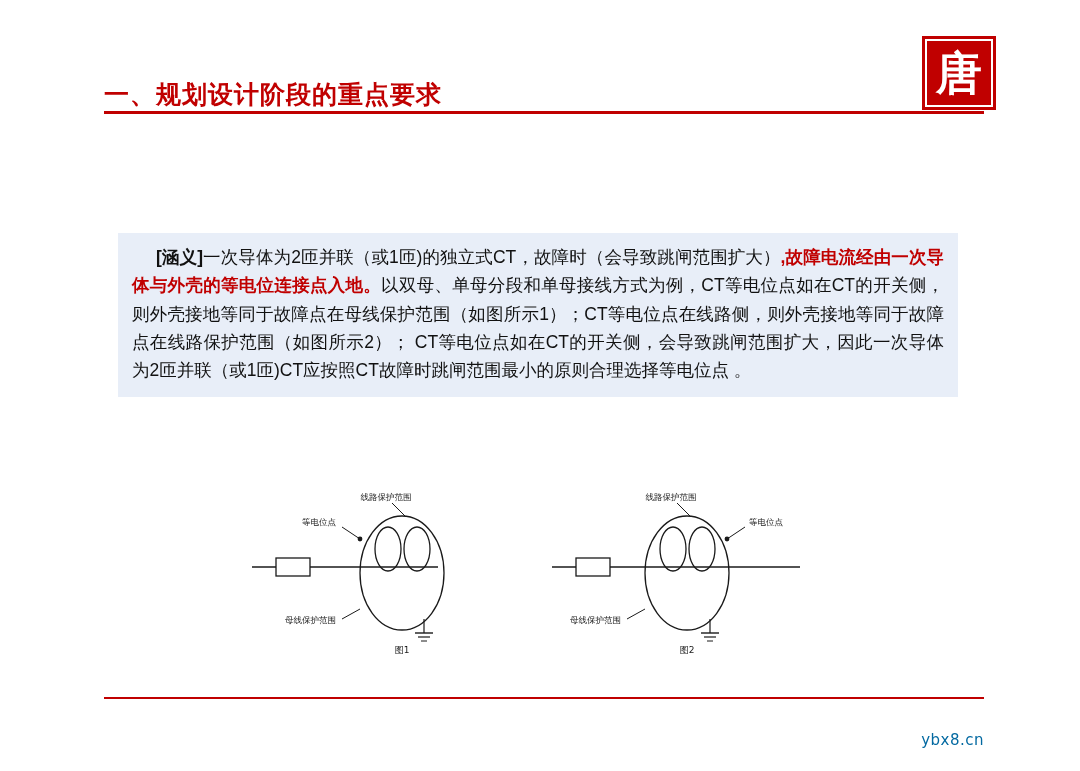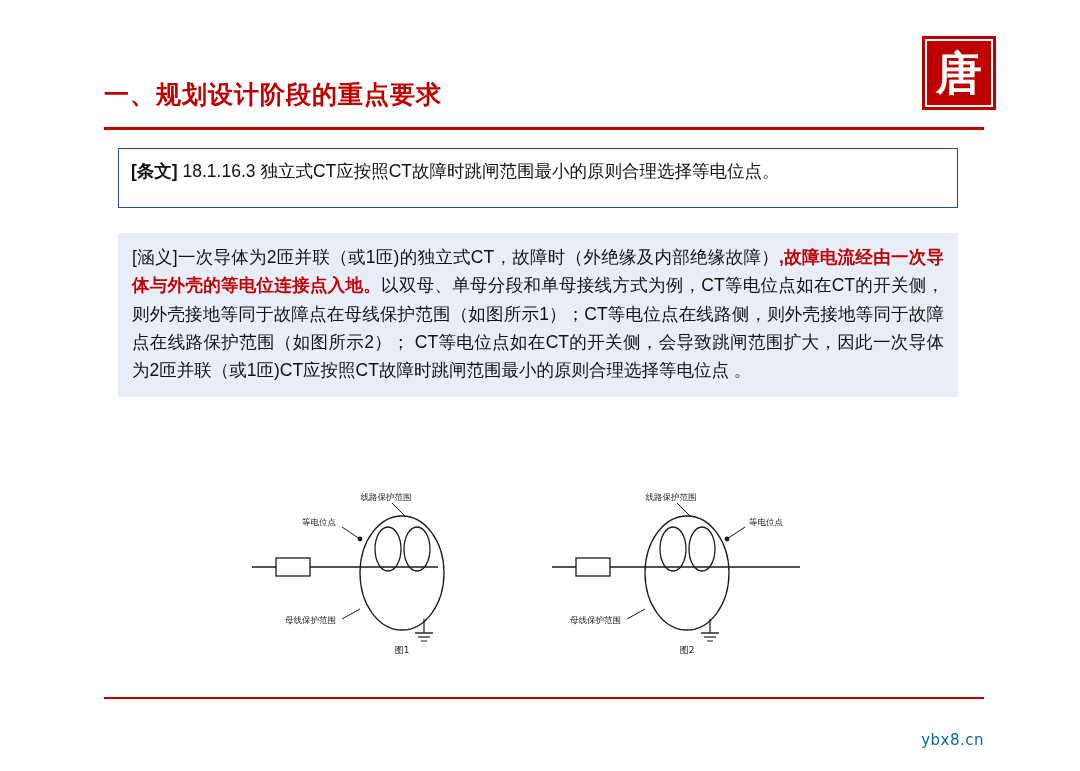--- a/index.html
+++ b/index.html
@@ -53,21 +53,21 @@
     position: absolute;
     top: 78px;
     left: 104px;
     width: 880px;
   }
   .title-text {
     font-size: 25px;
     font-weight: bold;
     color: #c00000;
     letter-spacing: 1px;
-    padding-bottom: 16px;
+    padding-bottom: 0;
     white-space: nowrap;
   }
   .title-rule {
     height: 3px;
     background: #c00000;
     width: 880px;
   }
 
   
   .clause-box {
@@ -97,21 +97,21 @@
     background: #e8eef8;
     box-sizing: border-box;
     padding: 10px 14px 12px 14px;
   }
   .meaning-text {
     font-size: 17.5px;
     line-height: 1.62;
     color: #111111;
     text-align: justify;
   }
-  .meaning-text .label { font-weight: normal; }
+  .meaning-text .label { font-weight: bold; margin-left: 24px; }
   .meaning-text .em-red {
     color: #c00000;
     font-weight: bold;
   }
 
   
   .figure-area {
     position: absolute;
     top: 481px;
     left: 240px;
@@ -148,29 +148,24 @@
 
   <div class="logo">
     <div class="logo-inner">唐</div>
   </div>
 
   <div class="title-wrap">
     <div class="title-text">一、规划设计阶段的重点要求</div>
     <div class="title-rule"></div>
   </div>
 
-  <div class="clause-box">
-    <div class="clause-text">
-      <b>[条文]</b><span>&nbsp;</span><span>18.1.16.3</span><span>&nbsp;</span><span>独立式CT应按照CT故障时跳闸范围最小的原则合理选择等电位点。</span>
-    </div>
-  </div>
 
   <div class="meaning-box">
     <div class="meaning-text">
-      <span class="label">[涵义]</span><span>一次导体为2匝并联（或1匝)的独立式CT，故障时（外绝缘及内部绝缘故障）</span><span class="em-red">,故障电流经由一次导体与外壳的等电位连接点入地。</span><span>以双母、单母分段和单母接线方式为例，CT等电位点如在CT的开关侧，则外壳接地等同于故障点在母线保护范围（如图所示1）；CT等电位点在线路侧，则外壳接地等同于故障点在线路保护范围（如图所示2）； CT等电位点如在CT的开关侧，会导致跳闸范围扩大，因此一次导体为2匝并联（或1匝)CT应按照CT故障时跳闸范围最小的原则合理选择等电位点 。</span>
+      <span class="label">[涵义]</span><span>一次导体为2匝并联（或1匝)的独立式CT，故障时（会导致跳闸范围扩大）</span><span class="em-red">,故障电流经由一次导体与外壳的等电位连接点入地。</span><span>以双母、单母分段和单母接线方式为例，CT等电位点如在CT的开关侧，则外壳接地等同于故障点在母线保护范围（如图所示1）；CT等电位点在线路侧，则外壳接地等同于故障点在线路保护范围（如图所示2）； CT等电位点如在CT的开关侧，会导致跳闸范围扩大，因此一次导体为2匝并联（或1匝)CT应按照CT故障时跳闸范围最小的原则合理选择等电位点 。</span>
     </div>
   </div>
 
   <div class="figure-area">
     <svg class="fig-svg" width="620" height="200" viewBox="0 0 620 200">
 
       <g>
 
         <line x1="12" y1="86" x2="198" y2="86" stroke="#1a1a1a" stroke-width="1.3"></line>
 

